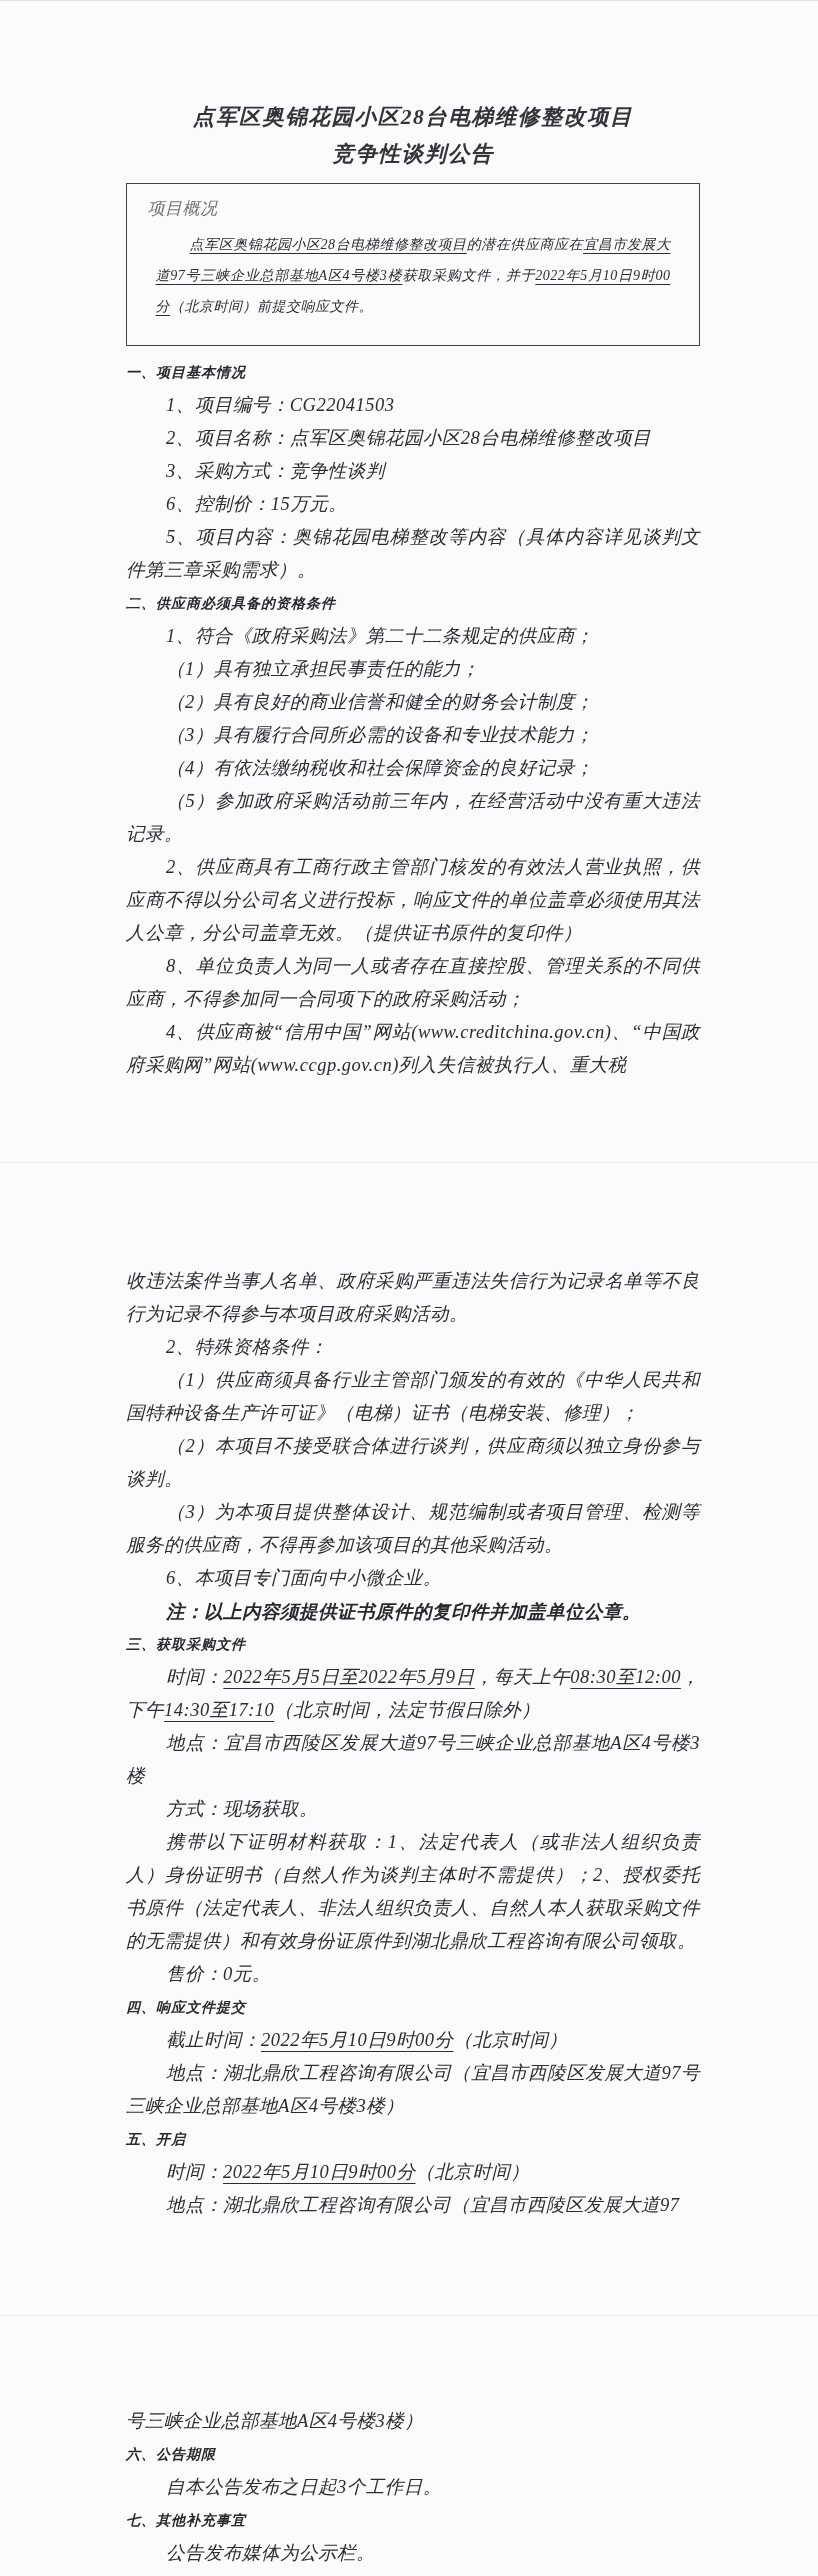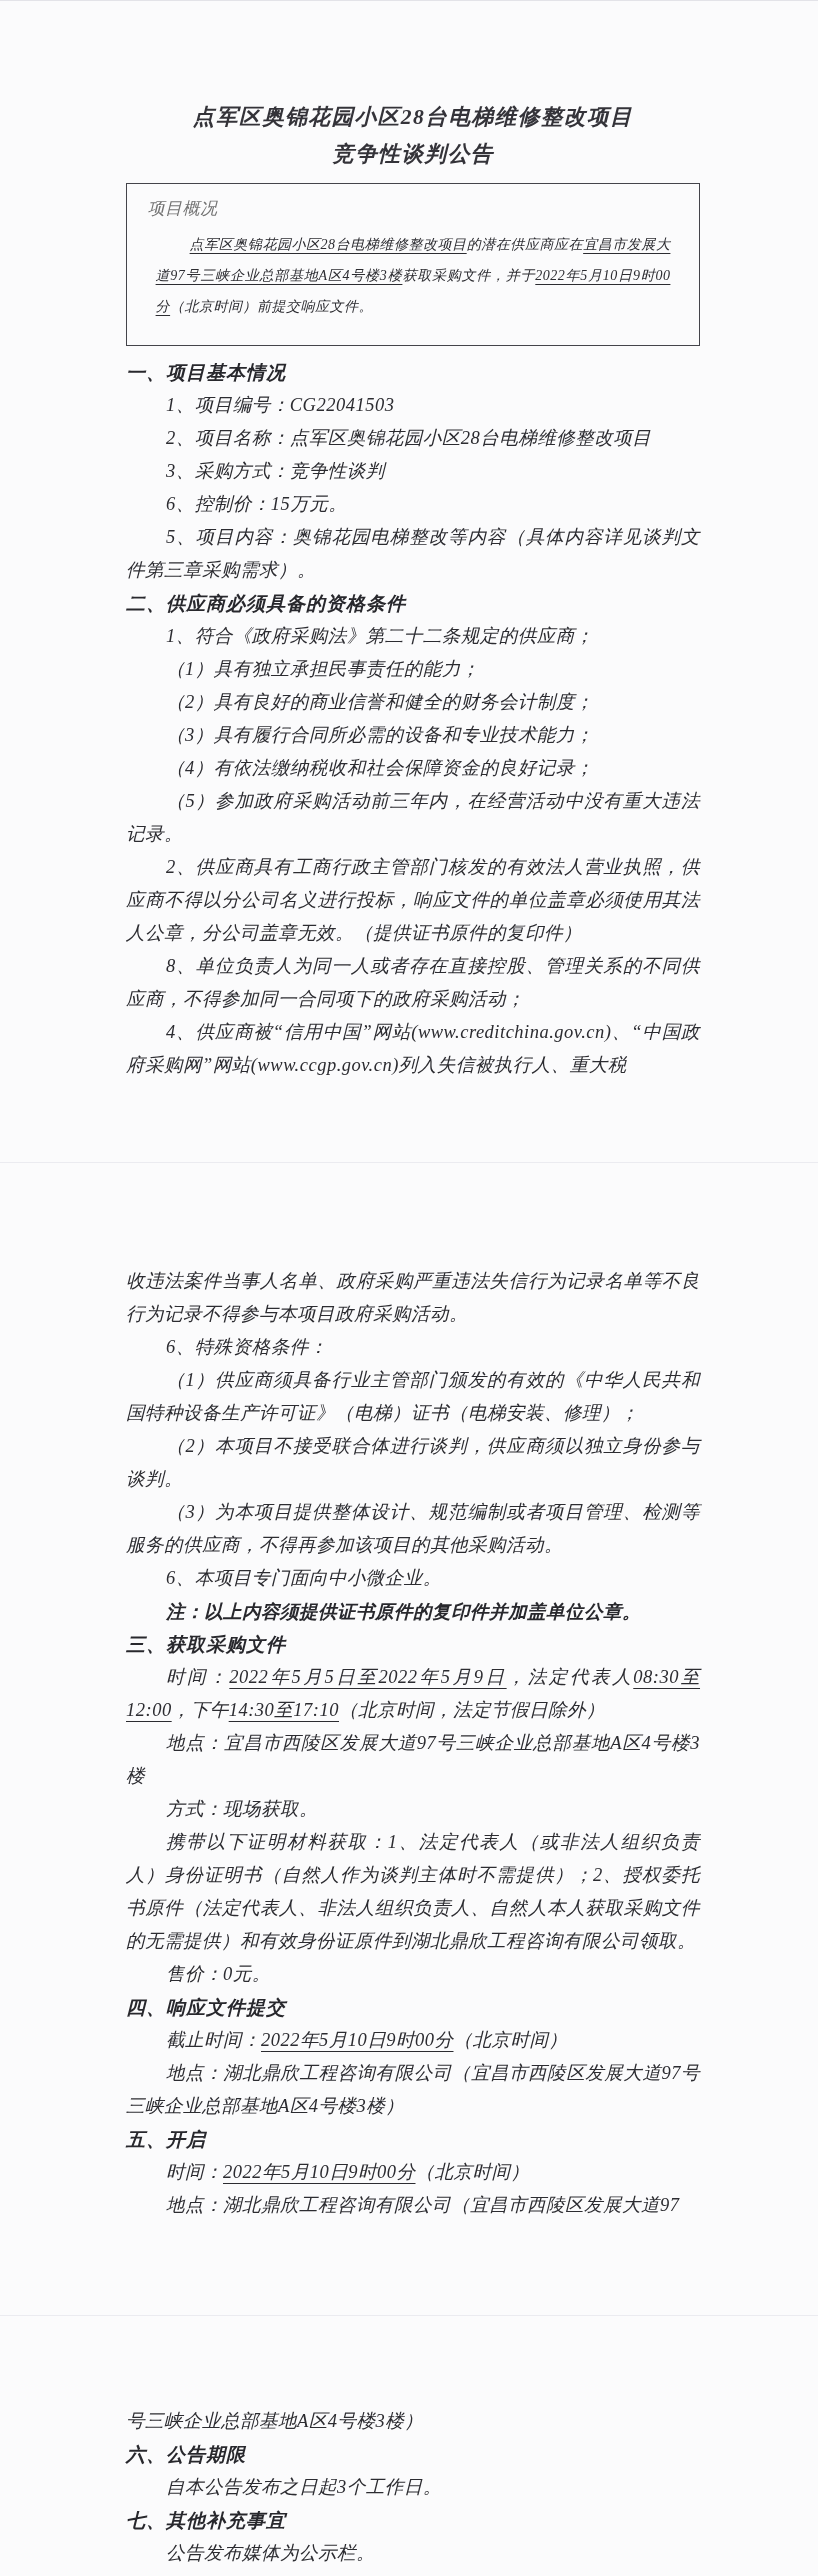--- a/index.html
+++ b/index.html
@@ -64,21 +64,21 @@
     line-height:33px;
     letter-spacing:0.5px;
     text-align:justify;
     color:#2c2c31;
   }
   .blk.p{text-indent:40px;}
   .blk.c{text-indent:0;}
   .blk.h{
     font-family:"Liberation Sans","DejaVu Sans",sans-serif;
     font-weight:700;
-    font-size:19px;
+    font-size:14px;
     letter-spacing:1px;
     color:#28282d;
   }
   .blk.n{
     text-indent:40px;
     font-family:"Liberation Sans","DejaVu Sans",sans-serif;
     font-weight:700;
     color:#28282d;
   }
   .u{
@@ -120,28 +120,28 @@
         <p class="blk p"><span>（5）参加政府采购活动前三年内，在经营活动中没有重大违法记录。</span></p>
         <p class="blk p"><span>2、供应商具有工商行政主管部门核发的有效法人营业执照，供应商不得以分公司名义进行投标，响应文件的单位盖章必须使用其法人公章，分公司盖章无效。（提供证书原件的复印件）</span></p>
         <p class="blk p"><span>8、单位负责人为同一人或者存在直接控股、管理关系的不同供应商，不得参加同一合同项下的政府采购活动；</span></p>
         <p class="blk p"><span>4、供应商被“信用中国”网站(www.creditchina.gov.cn)、“中国政府采购网”网站(www.ccgp.gov.cn)列入失信被执行人、重大税</span></p>
       </div>
   </div>
 
   <div class="page" id="page2">
     <div class="blocks">
         <p class="blk c"><span>收违法案件当事人名单、政府采购严重违法失信行为记录名单等不良行为记录不得参与本项目政府采购活动。</span></p>
-        <p class="blk p"><span>6、特殊资格条件：</span></p>
+        <p class="blk p"><span>2、特殊资格条件：</span></p>
         <p class="blk p"><span>（1）供应商须具备行业主管部门颁发的有效的《中华人民共和国特种设备生产许可证》（电梯）证书（电梯安装、修理）；</span></p>
         <p class="blk p"><span>（2）本项目不接受联合体进行谈判，供应商须以独立身份参与谈判。</span></p>
         <p class="blk p"><span>（3）为本项目提供整体设计、规范编制或者项目管理、检测等服务的供应商，不得再参加该项目的其他采购活动。</span></p>
         <p class="blk p"><span>6、本项目专门面向中小微企业。</span></p>
         <p class="blk n"><span>注：以上内容须提供证书原件的复印件并加盖单位公章。</span></p>
         <p class="blk h"><span>三、获取采购文件</span></p>
-        <p class="blk p"><span>时间：</span><span class="u">2022年5月5日至2022年5月9日</span><span>，法定代表人</span><span class="u">08:30至12:00</span><span>，下午</span><span class="u">14:30至17:10</span><span>（北京时间，法定节假日除外）</span></p>
+        <p class="blk p"><span>时间：</span><span class="u">2022年5月5日至2022年5月9日</span><span>，每天上午</span><span class="u">08:30至12:00</span><span>，下午</span><span class="u">14:30至17:10</span><span>（北京时间，法定节假日除外）</span></p>
         <p class="blk p"><span>地点：宜昌市西陵区发展大道97号三峡企业总部基地A区4号楼3楼</span></p>
         <p class="blk p"><span>方式：现场获取。</span></p>
         <p class="blk p"><span>携带以下证明材料获取：1、法定代表人（或非法人组织负责人）身份证明书（自然人作为谈判主体时不需提供）；2、授权委托书原件（法定代表人、非法人组织负责人、自然人本人获取采购文件的无需提供）和有效身份证原件到湖北鼎欣工程咨询有限公司领取。</span></p>
         <p class="blk p"><span>售价：0元。</span></p>
         <p class="blk h"><span>四、响应文件提交</span></p>
         <p class="blk p"><span>截止时间：</span><span class="u">2022年5月10日9时00分</span><span>（北京时间）</span></p>
         <p class="blk p"><span>地点：湖北鼎欣工程咨询有限公司（宜昌市西陵区发展大道97号三峡企业总部基地A区4号楼3楼）</span></p>
         <p class="blk h"><span>五、开启</span></p>
         <p class="blk p"><span>时间：</span><span class="u">2022年5月10日9时00分</span><span>（北京时间）</span></p>
         <p class="blk p"><span>地点：湖北鼎欣工程咨询有限公司（宜昌市西陵区发展大道97</span></p>

